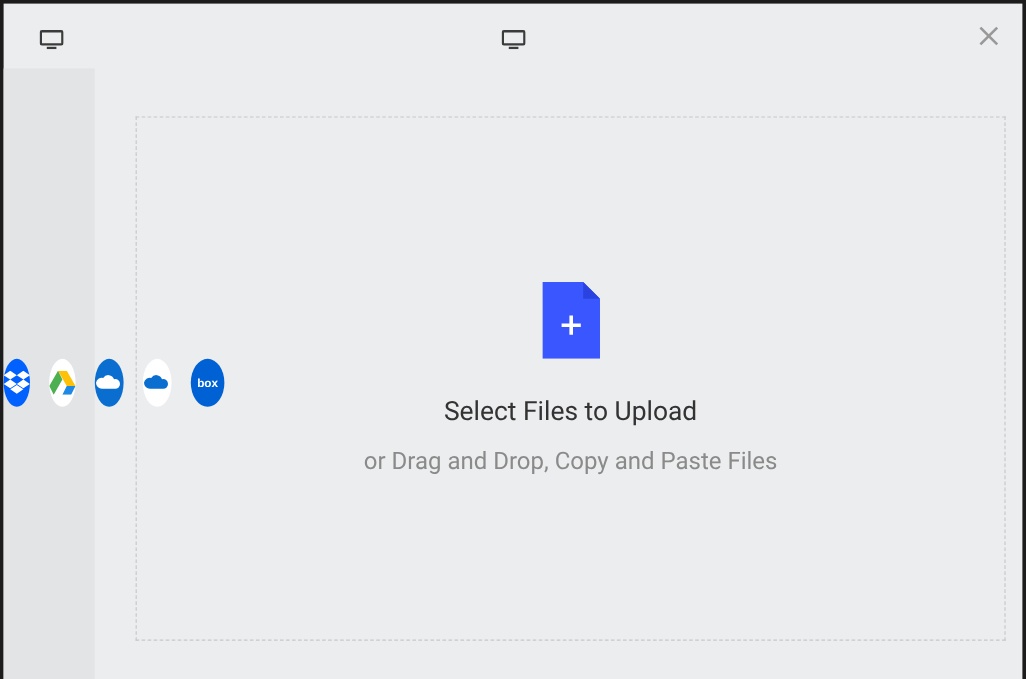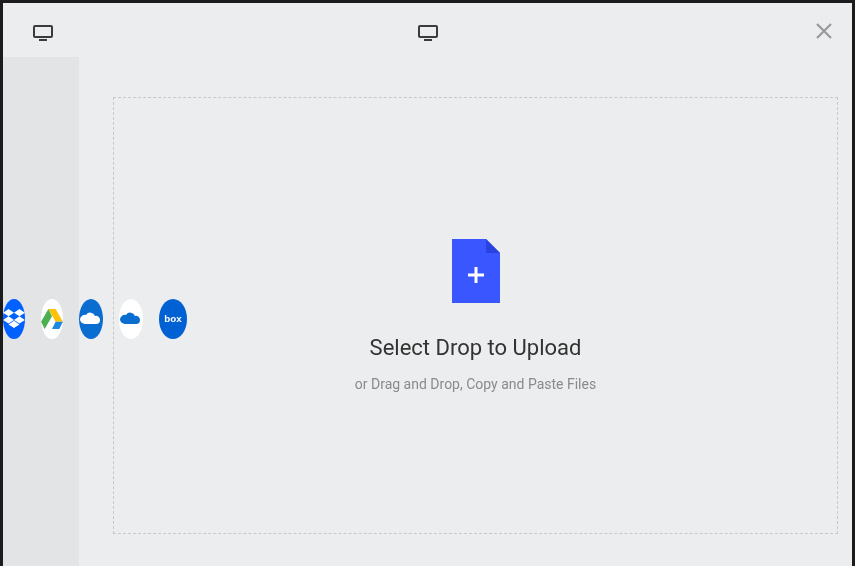--- a/index.html
+++ b/index.html
@@ -69,21 +69,21 @@
     cursor: pointer;
   }
   .file-icon-wrap { margin-bottom: 28px; }
   .headline {
     font-size: 22px;
     color: #333;
     font-weight: 400;
     margin-bottom: 16px;
   }
   .subline {
-    font-size: 14px;
+    font-size: 20px;
     color: #8a8a8a;
   }
 </style>
 </head>
 <body>
 
 <div class="frame">
 
   <div class="header">
     <span class="header-icon-left">
@@ -145,19 +145,19 @@
 
     <div class="main">
       <div class="dropzone">
         <div class="file-icon-wrap">
           <svg width="48" height="64" viewBox="0 0 48 64">
             <path fill="#3a57ff" d="M0 0 H34 L48 14 V64 H0 Z"></path>
             <path fill="#2a43e0" d="M34 0 L48 14 H34 Z"></path>
             <path stroke="#fff" stroke-width="3" d="M24 28 V44 M16 36 H32"></path>
           </svg>
         </div>
-        <div class="headline">Select Drop to Upload</div>
+        <div class="headline">Select Files to Upload</div>
         <div class="subline">or Drag and Drop, Copy and Paste Files</div>
       </div>
     </div>
 
   </div>
 </div>
 
 </body></html>

